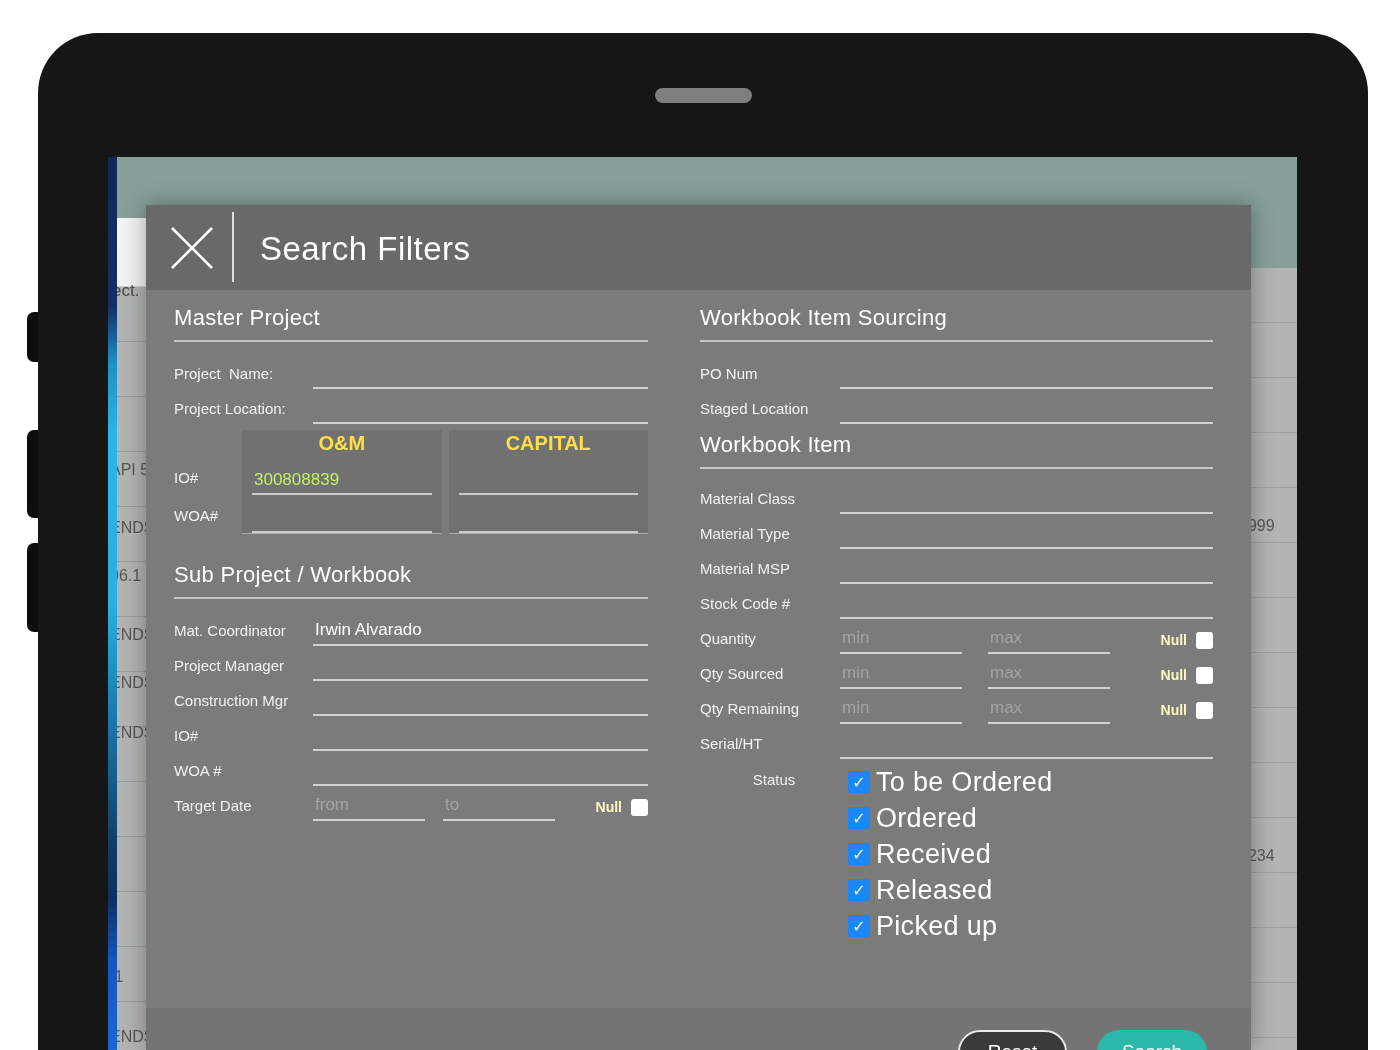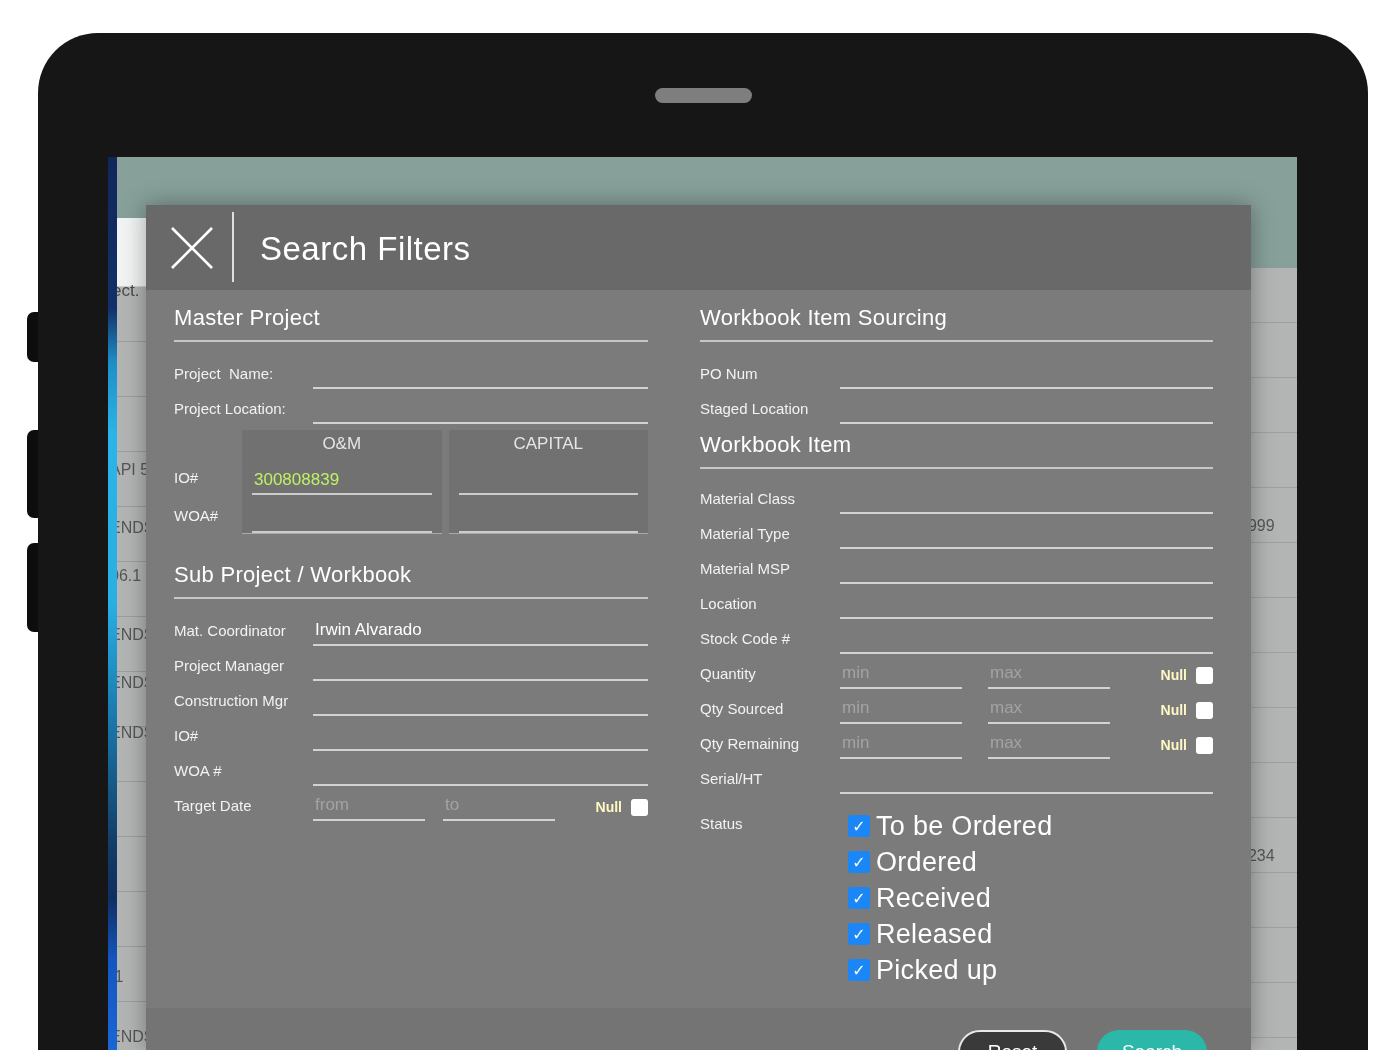--- a/index.html
+++ b/index.html
@@ -83,30 +83,30 @@
               font-size:16px; font-weight:700; display:flex; align-items:center; justify-content:center; }
 
   
   .io-wrap { display:flex; margin-top:6px; height:104px; }
   .io-labels { flex:0 0 68px; display:flex; flex-direction:column; }
   .io-labels .hd-sp { height:28px; }
   .io-label { height:38px; display:flex; align-items:center; font-size:15px; color:#f2f2f2; }
   .io-cell { flex:1; background:#717171; border-bottom:1px solid #a9a9a9; display:flex; flex-direction:column; }
   .io-gap { flex:0 0 7px; }
   .io-head { height:28px; display:flex; align-items:center; justify-content:center;
-             font-size:17px; font-weight:400; color:#e5e5e5; }
+             font-size:20px; font-weight:700; color:#fde047; }
   .io-input { height:38px; margin:0 10px; border-bottom:2px solid #cccccc;
               display:flex; align-items:flex-end; padding:0 2px 3px 2px;
               font-size:17px; color:#bef264; }
 
   .mt28 { margin-top:28px; } .mt8 { margin-top:8px; }
   .rows.tight { margin-top:10px; }
 
   
-  .status-block { display:flex; margin-top:14px; }
+  .status-block { display:flex; margin-top:5px;text-align:center; }
   .status-lbl { flex:0 0 148px; font-size:15px; color:#f2f2f2; padding-top:7px; }
   .status-options { display:flex; flex-direction:column; }
   .status-option { display:flex; align-items:center; height:36px; gap:6px; cursor:pointer; }
   .status-text { font-size:27px; font-weight:400; color:#ffffff; letter-spacing:.3px; }
 
   
   .modal-footer { position:absolute; left:0; top:803px; width:100%; height:42px; background:#747474;
                   display:flex; justify-content:flex-end; padding:22px 44px 0 0; gap:30px; }
   .btn { height:44px; border-radius:22px; font-size:19px; color:#ffffff; font-family:inherit; cursor:pointer; }
   .btn.reset  { width:109px; background:#3a3a3a; border:2px solid #e9e9e9; }
@@ -275,24 +275,20 @@
   <div class="field-row">
     <span class="f-label">Material Type</span>
     <input class="f-input" type="text" style="">
   </div>
 
   <div class="field-row">
     <span class="f-label">Material MSP</span>
     <input class="f-input" type="text" style="">
   </div>
 
-  <div class="field-row">
-    <span class="f-label">Location</span>
-    <input class="f-input" type="text" style="">
-  </div>
 
   <div class="field-row">
     <span class="f-label">Stock Code #</span>
     <input class="f-input" type="text" style="">
   </div>
 </div>
 
         <div id="range-rows">
   <div class="field-row">
     <span class="f-label">Quantity</span>

